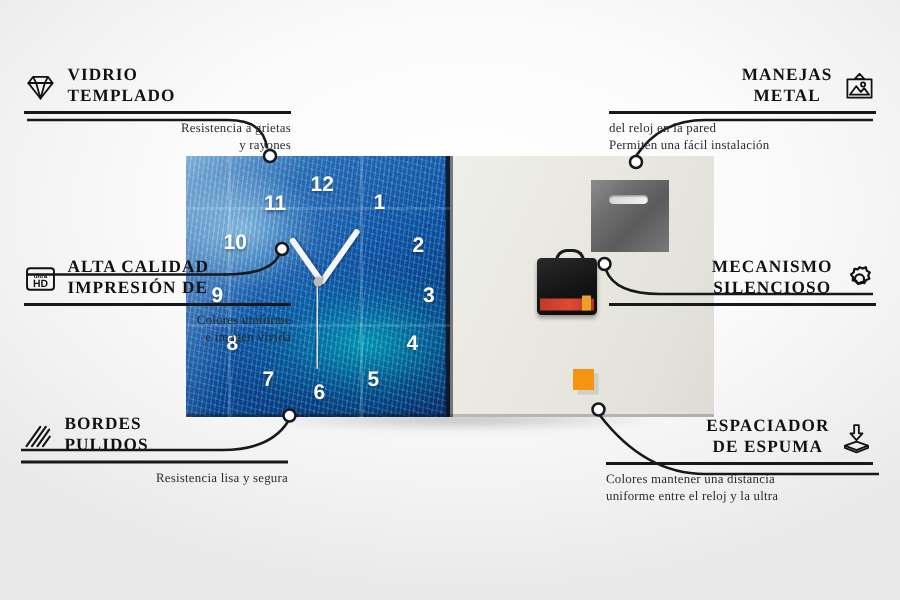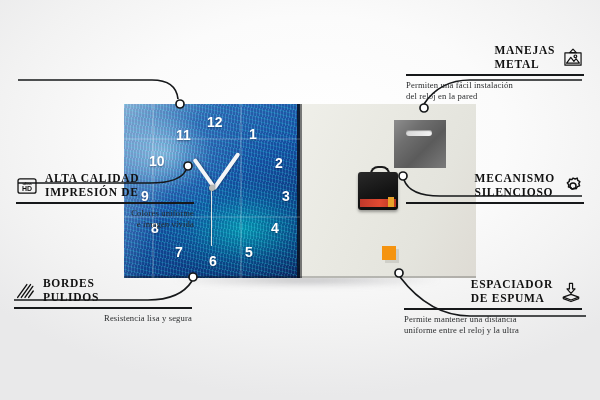--- a/index.html
+++ b/index.html
@@ -97,21 +97,21 @@
   .callout.left{text-align:right;}
   .callout.right{text-align:left;}
   .head{display:flex;align-items:center;gap:7px;}
   .callout.left .head{justify-content:flex-start;}
   .callout.right .head{justify-content:flex-end;}
   .title{
     font-family:"Liberation Serif",serif;font-weight:700;font-size:11.5px;
     letter-spacing:.7px;color:#111111;line-height:1.18;text-transform:uppercase;
   }
   .callout.left .title{text-align:left;}
-  .callout.right .title{text-align:left;}
+  .callout.right .title{text-align:center;}
   .rule{height:1.6px;background:#16181a;margin:3px 0 4px;}
   .desc{
     font-family:"Liberation Serif",serif;font-size:8.6px;color:#2a2c2e;
     line-height:1.32;letter-spacing:.15px;
   }
   .ic{width:22px;height:22px;flex:0 0 22px;display:block;}
 
   #links{position:absolute;left:0;top:0;width:600px;height:400px;pointer-events:none;}
 </style>
 </head>
@@ -166,20 +166,41 @@
     <g fill="#ffffff" stroke="#16181a" stroke-width="1.7">
       <circle cx="180" cy="104" r="4"></circle>
       <circle cx="188" cy="166" r="4"></circle>
       <circle cx="193" cy="277" r="4"></circle>
       <circle cx="424" cy="108" r="4"></circle>
       <circle cx="403" cy="176" r="4"></circle>
       <circle cx="399" cy="273" r="4"></circle>
     </g>
   </svg>
 
+  <div class="callout left" style="left:16px;top:44px;">
+    <div class="head">
+      <svg class="ic" viewBox="0 0 24 24">
+        <g fill="none" stroke="#111" stroke-width="1.3" stroke-linejoin="round">
+          <path d="M3.2 9.2 L12 20.4 L20.8 9.2 Z"></path>
+          <path d="M3.2 9.2 L6.6 4.6 H17.4 L20.8 9.2 Z"></path>
+          <path d="M6.6 4.6 L8.9 9.2 L12 20.4 L15.1 9.2 L17.4 4.6"></path>
+          <path d="M3.2 9.2 H20.8"></path>
+        </g>
+      </svg>
+      <div class="title">
+        <div>VIDRIO</div>
+        <div>TEMPLADO</div>
+      </div>
+    </div>
+    <div class="rule"></div>
+    <div class="desc">
+      <div>Resistencia a grietas</div>
+      <div>y rayones</div>
+    </div>
+  </div>
 
   <div class="callout left" style="left:16px;top:172px;">
     <div class="head">
       <svg class="ic" viewBox="0 0 24 24">
         <rect x="2.2" y="4.2" width="19.6" height="15.6" rx="2.2" fill="none" stroke="#111" stroke-width="1.4"></rect>
         <text x="12" y="11" font-family="Liberation Sans, sans-serif" font-size="4.6" font-weight="700" text-anchor="middle" fill="#111">ultra</text>
         <text x="12" y="17.6" font-family="Liberation Sans, sans-serif" font-size="7.6" font-weight="700" text-anchor="middle" fill="#111">HD</text>
       </svg>
       <div class="title">
         <div>ALTA CALIDAD</div>
@@ -224,22 +245,22 @@
         <g fill="none" stroke="#111" stroke-width="1.3" stroke-linejoin="round">
           <path d="M12 2.4 L8.4 6.2 H15.6 Z"></path>
           <rect x="3.2" y="6.4" width="17.6" height="13.4"></rect>
           <path d="M5 17.6 L9.6 11.4 L13 15.6 L15.4 12.8 L19 17.6 Z"></path>
           <circle cx="14.6" cy="10.2" r="1.5"></circle>
         </g>
       </svg>
     </div>
     <div class="rule"></div>
     <div class="desc">
+      <div>del reloj en la pared</div>
       <div>Permiten una fácil instalación</div>
-      <div>del reloj en la pared</div>
     </div>
   </div>
 
   <div class="callout right" style="left:406px;top:172px;">
     <div class="head">
       <div class="title">
         <div>MECANISMO</div>
         <div>SILENCIOSO</div>
       </div>
       <svg class="ic" viewBox="0 0 24 24">
@@ -261,18 +282,18 @@
       <svg class="ic" viewBox="0 0 24 24">
         <g fill="none" stroke="#111" stroke-width="1.3" stroke-linejoin="round">
           <path d="M10.3 2.6 h3.4 v6.0 h2.7 L12 13.6 L7.6 8.6 h2.7 Z"></path>
           <path d="M12 14.6 L20.4 17.6 L12 20.8 L3.6 17.6 Z"></path>
           <path d="M3.6 17.6 v1.6 L12 22.4 L20.4 19.2 v-1.6"></path>
         </g>
       </svg>
     </div>
     <div class="rule"></div>
     <div class="desc">
-      <div>Permite mantener una distancia</div>
+      <div>Colores mantener una distancia</div>
       <div>uniforme entre el reloj y la ultra</div>
     </div>
   </div>
 
 </div>
 
 </body></html>

